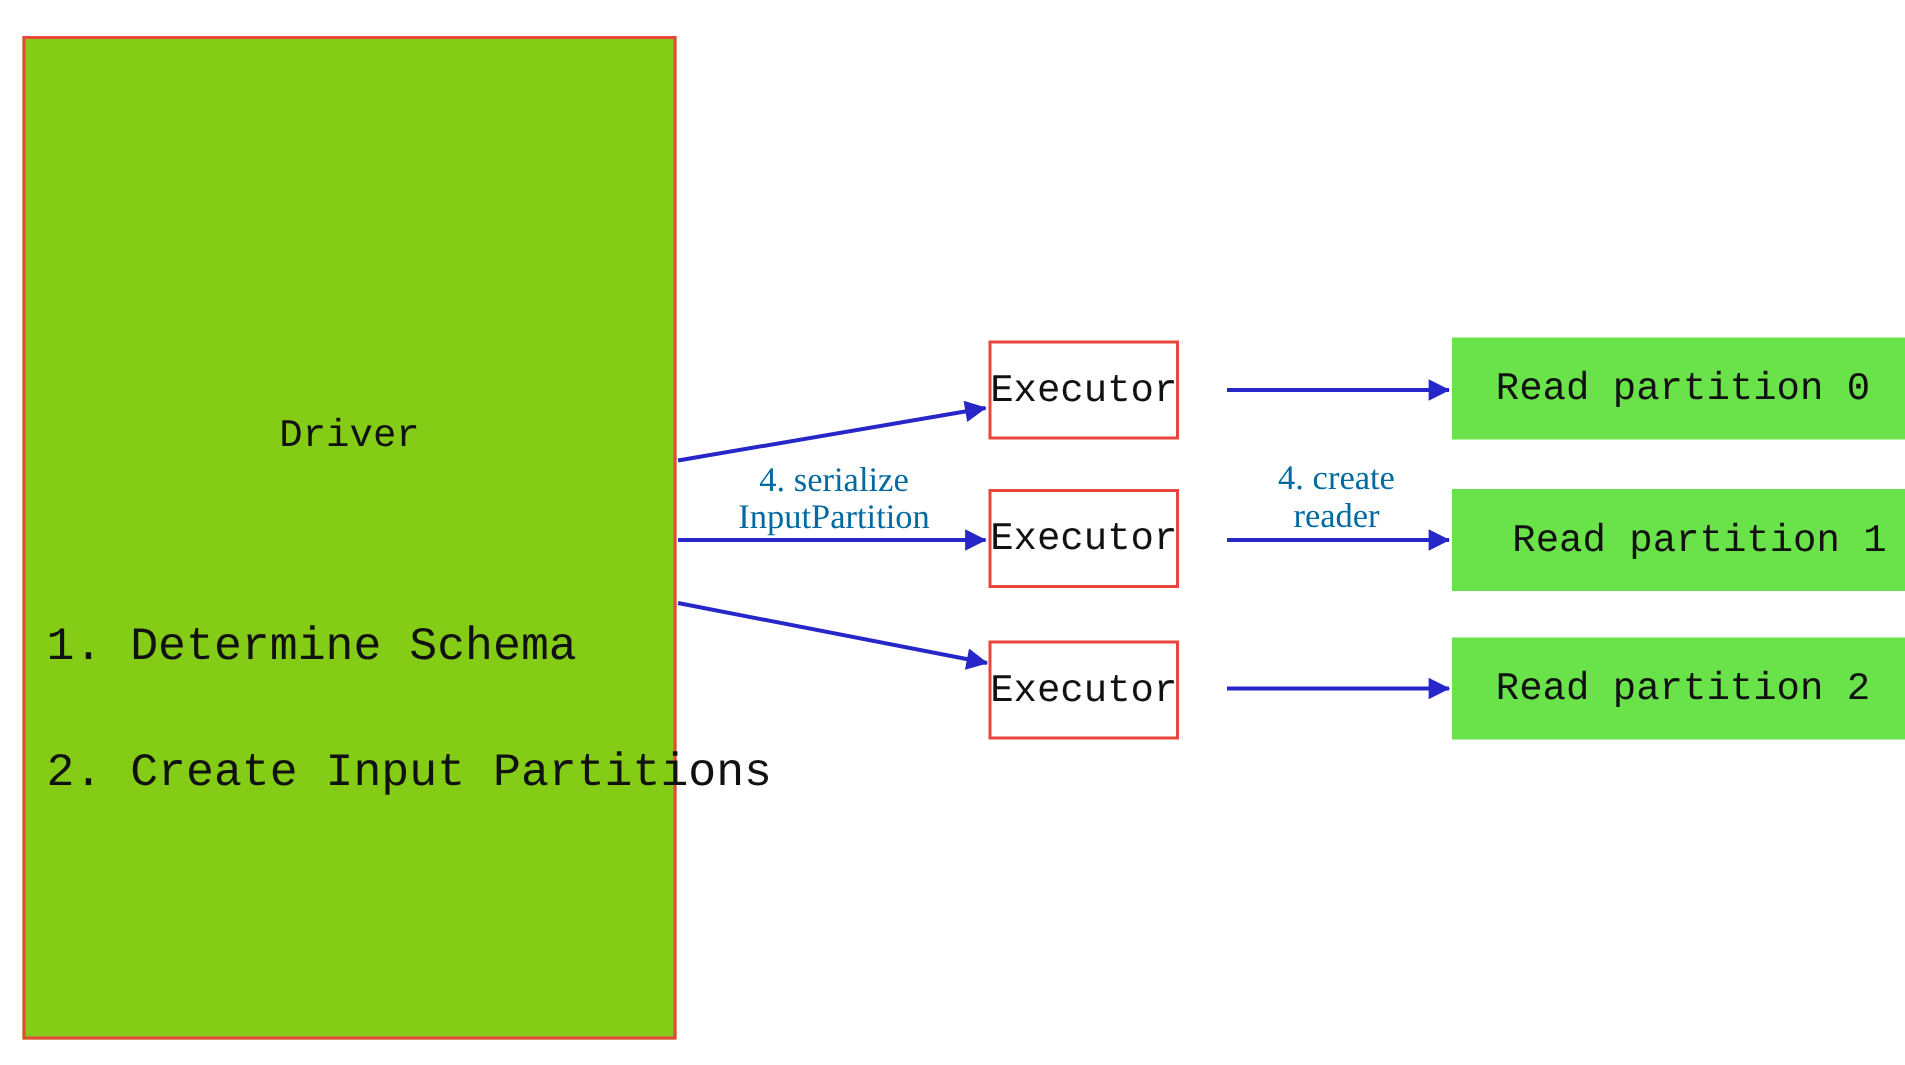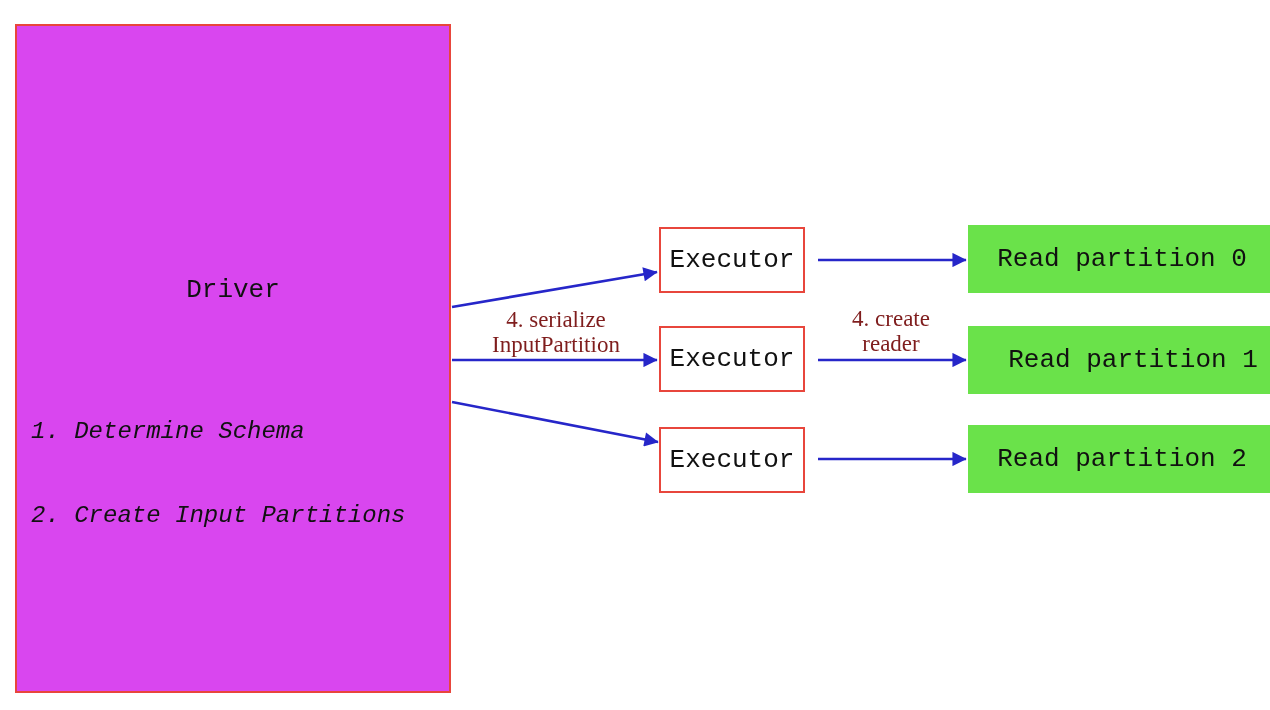--- a/index.html
+++ b/index.html
@@ -39,60 +39,59 @@
     white-space: pre;
   }
   .driver-box {
     position: absolute;
     box-sizing: border-box;
     left: 15px;
     top: 24px;
     width: 436px;
     height: 669px;
     border: 2px solid #e8463c;
-    background: #d946ef;
+    background: #84cc16;
   }
   .driver-title {
     position: absolute;
     left: 0;
     right: 0;
     top: 249px;
     text-align: center;
     font-size: 26px;
   }
   .driver-steps {
     position: absolute;
     left: 14px;
     top: 336px;
-    font-size: 24px;
+    font-size: 31px;
     line-height: 28px;
     white-space: pre;
-    font-style: italic;
   }
   .executor-box {
     border: 2px solid #e8463c;
     background: #ffffff;
-    width: 146px;
+    width: 127px;
     height: 66px;
     left: 659px;
   }
   .partition-box {
     background: #6ae24a;
     width: 308px;
     height: 68px;
     left: 968px;
   }
   .edge-label {
     position: absolute;
     transform: translateX(-50%);
     text-align: center;
     font-family: "Liberation Serif", serif;
     font-size: 23px;
     line-height: 25px;
-    color: #7f1d1d;
+    color: #0369a1;
     white-space: nowrap;
   }
 </style>
 </head>
 <body>
 
 <div class="canvas">
 
   <svg class="arrow-layer" width="1270" height="710" viewBox="0 0 1270 710" xmlns="http://www.w3.org/2000/svg">
     <defs>

